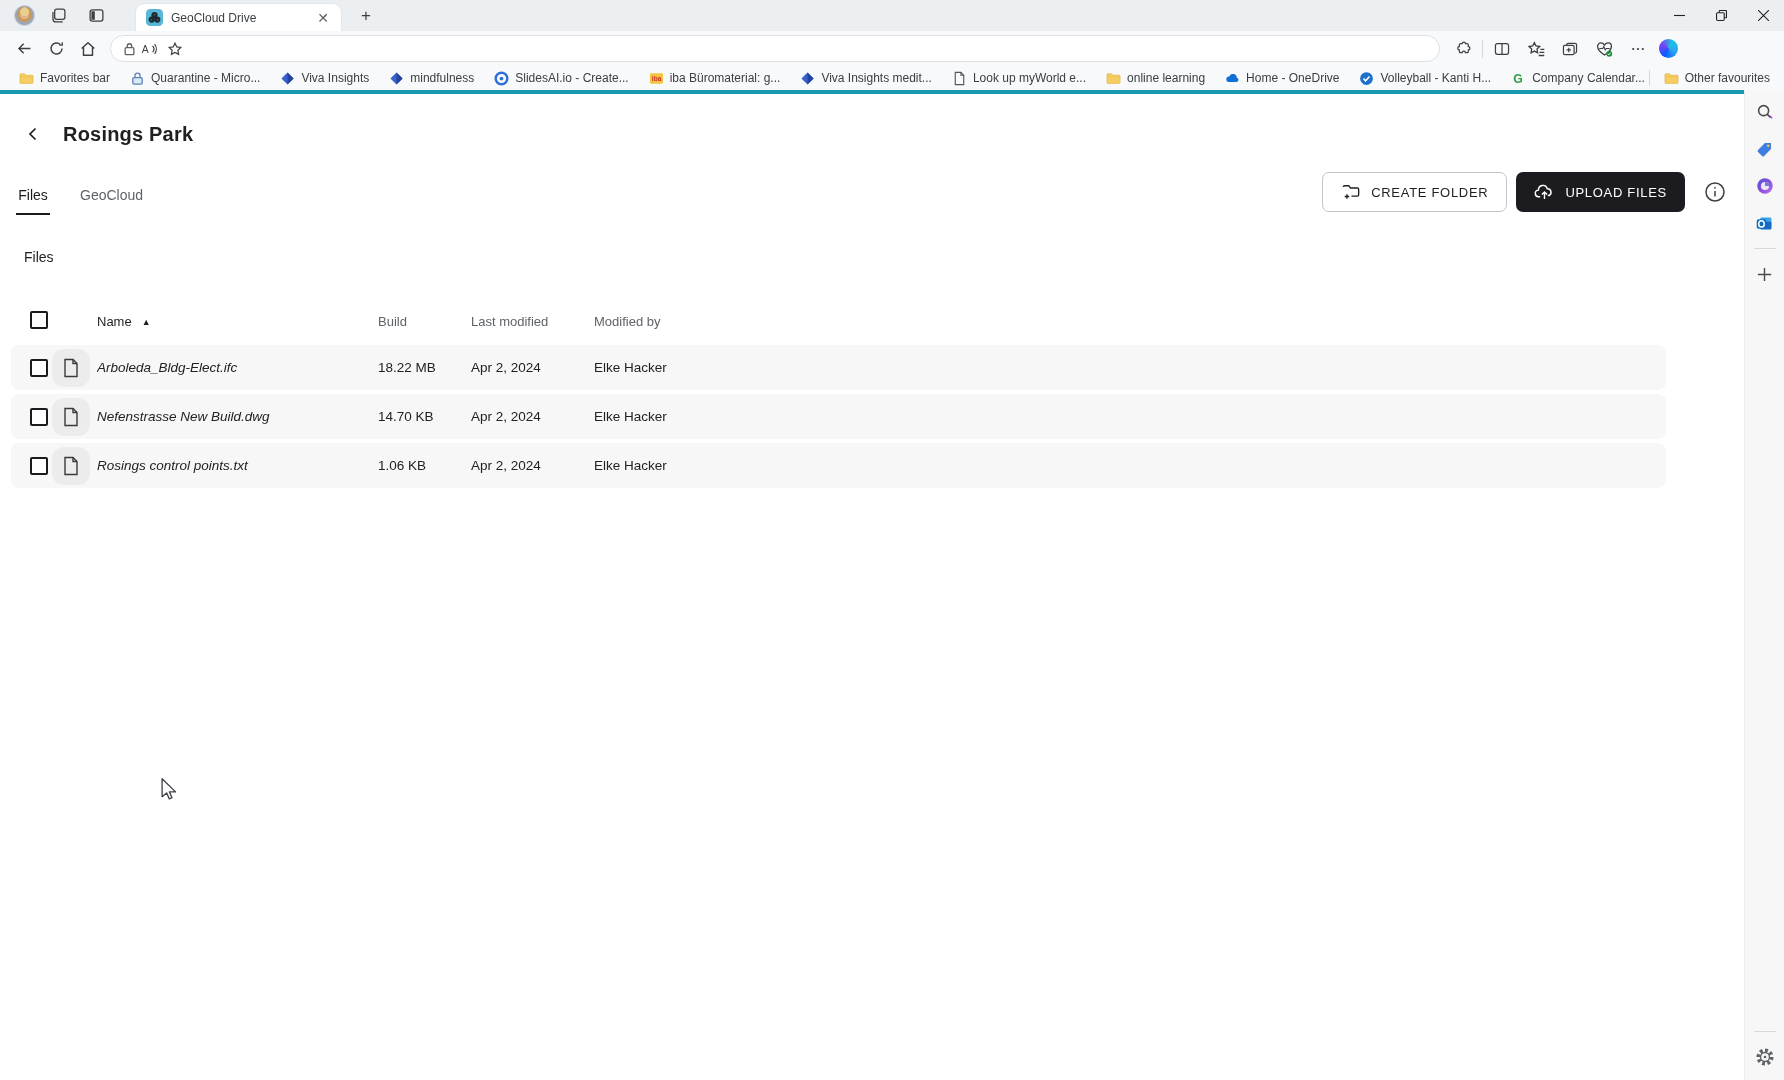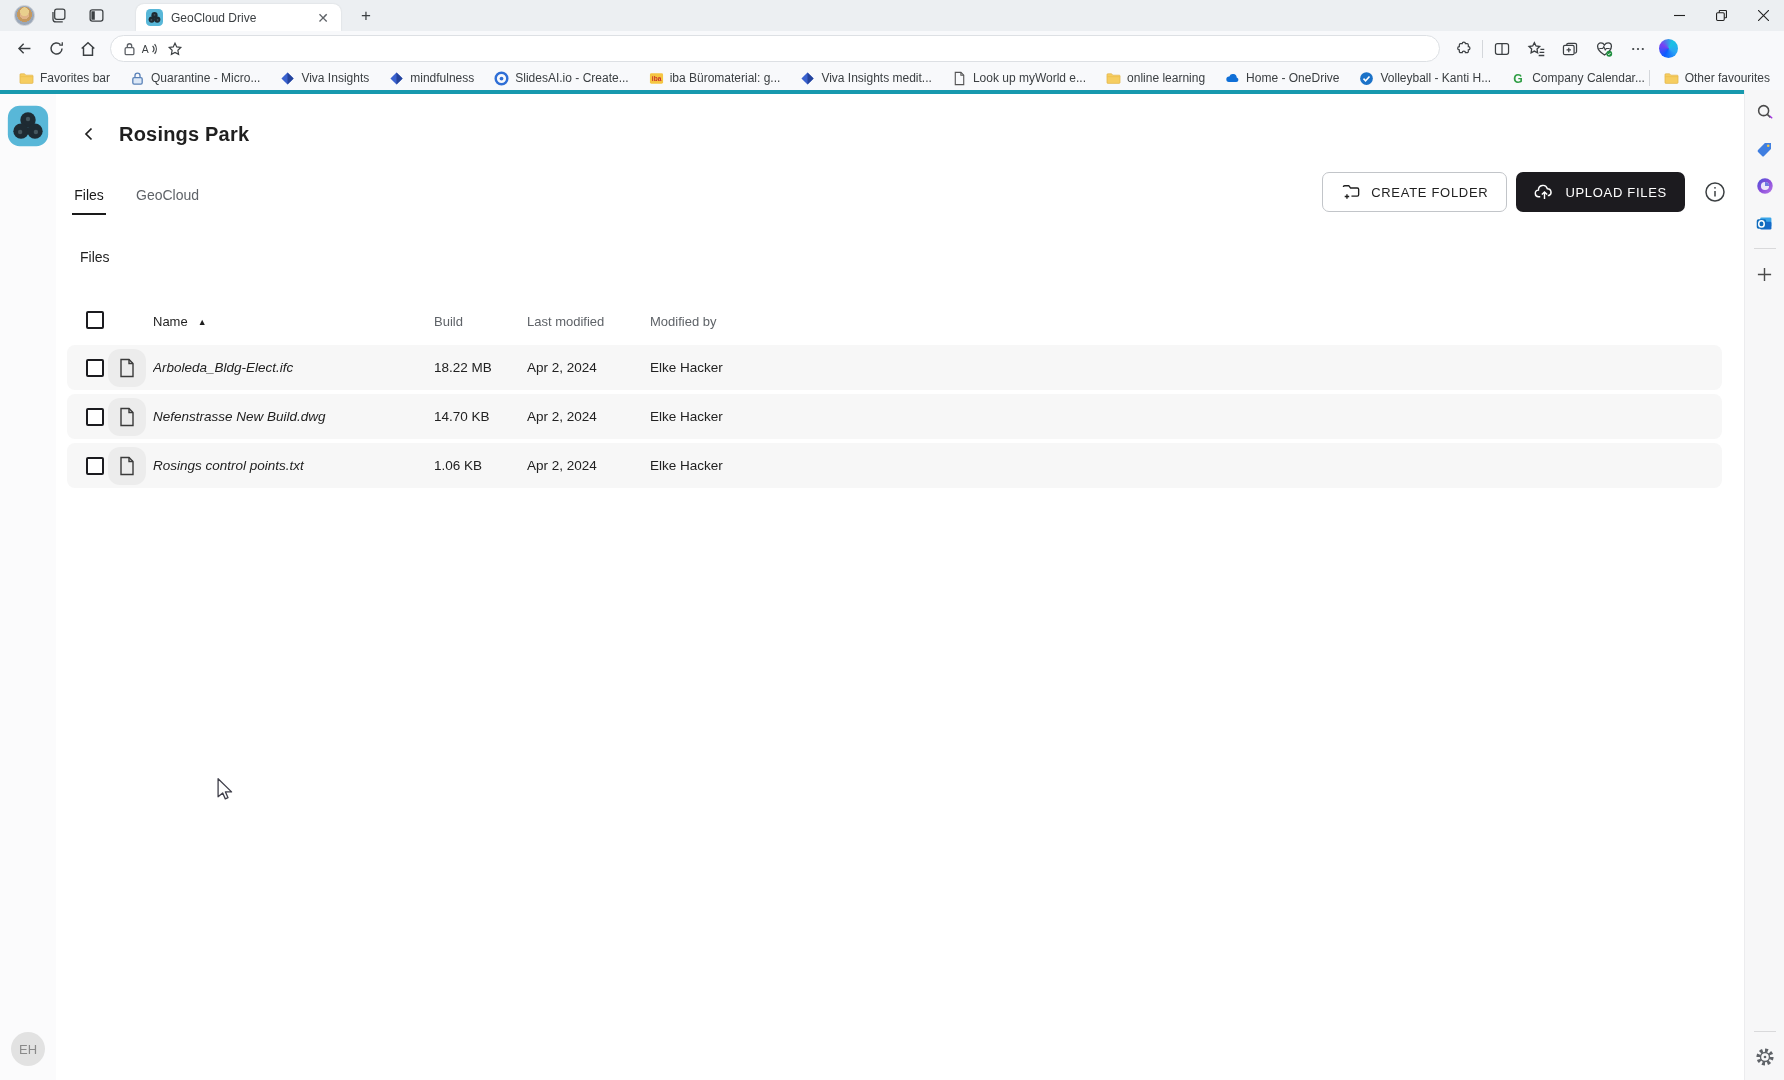--- a/index.html
+++ b/index.html
@@ -364,35 +364,20 @@
         <span class="bm-label">Other favourites</span>
       </div>
     </div>
   </div>
 
   <div class="chrome-lower">
     <div class="page-col">
       <div class="teal-line"></div>
       <div class="page-body">
 
-        <aside class="app-sidebar">
-          <div class="app-logo">
-            <svg viewBox="0 0 24 24" width="44" height="44">
-              <rect x="1" y="1" width="22" height="22" rx="6.5" fill="#58b7d8"></rect>
-              <circle cx="12" cy="8.7" r="4.2" fill="#1e2b33"></circle>
-              <circle cx="8.2" cy="14.8" r="4.2" fill="#1e2b33"></circle>
-              <circle cx="15.8" cy="14.8" r="4.2" fill="#1e2b33"></circle>
-              <circle cx="12" cy="8.2" r="1.2" fill="#45575f"></circle>
-              <circle cx="7.7" cy="15.3" r="1.2" fill="#45575f"></circle>
-              <circle cx="16.3" cy="15.3" r="1.2" fill="#45575f"></circle>
-            </svg>
-          </div>
-          <div class="sidebar-spacer"></div>
-          <div class="user-avatar">EH</div>
-        </aside>
 
         <main class="app-main">
           <div class="app-header">
             <span class="back-btn">
               <svg width="16" height="16" viewBox="0 0 16 16" fill="none" stroke="#1f1f1f" stroke-width="1.7">
                   <path d="M10.5 2.5L5 8l5.5 5.5"></path>
                 </svg>
             </span>
             <h1 class="page-title">Rosings Park</h1>
           </div>

